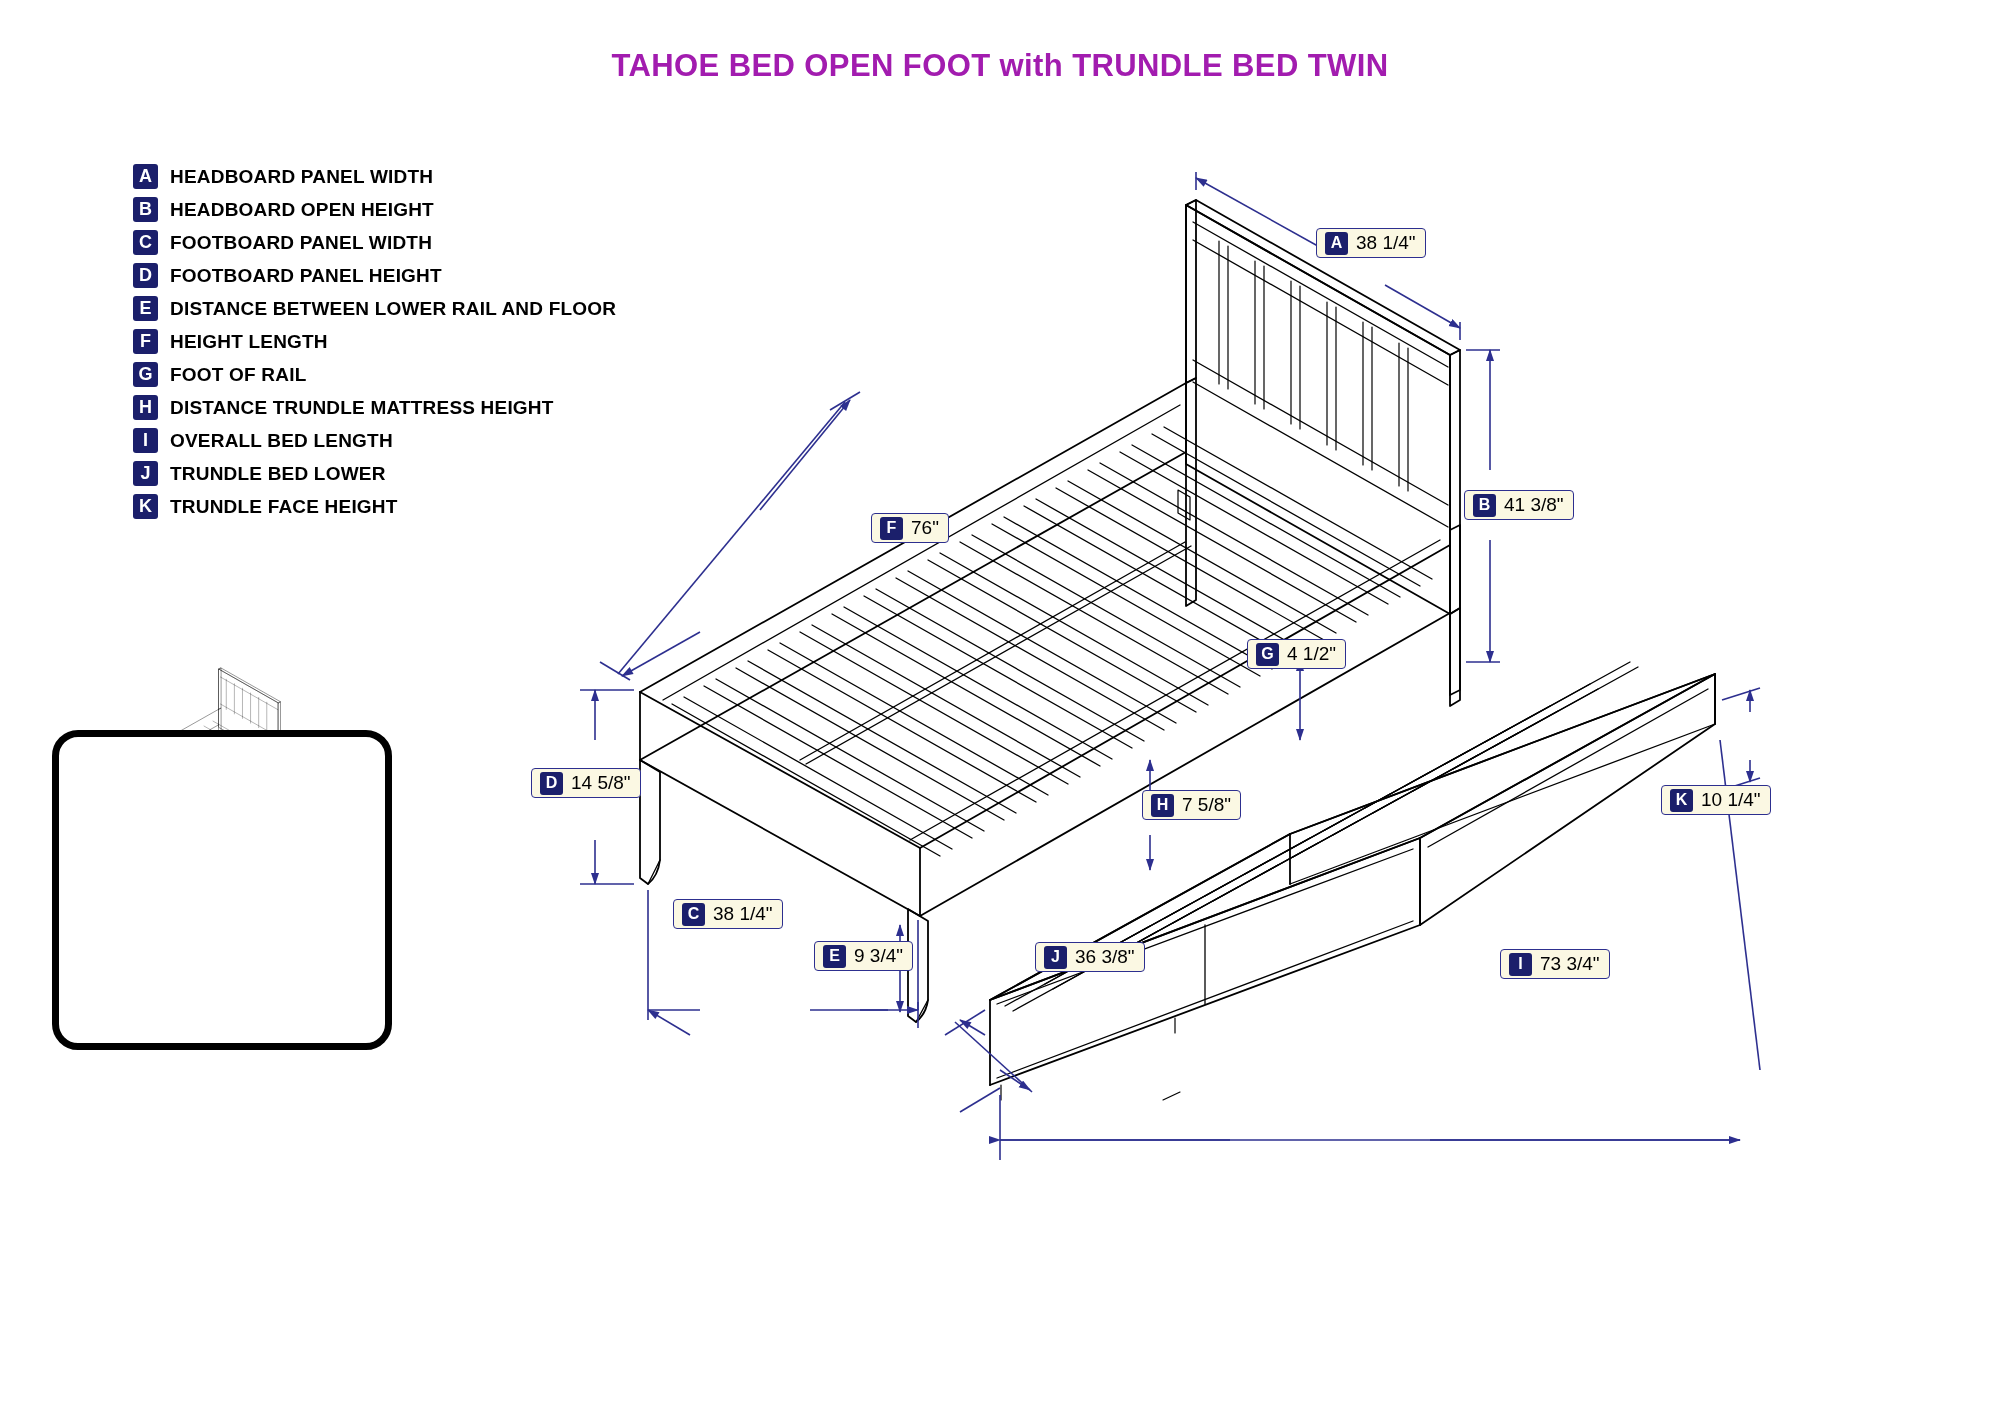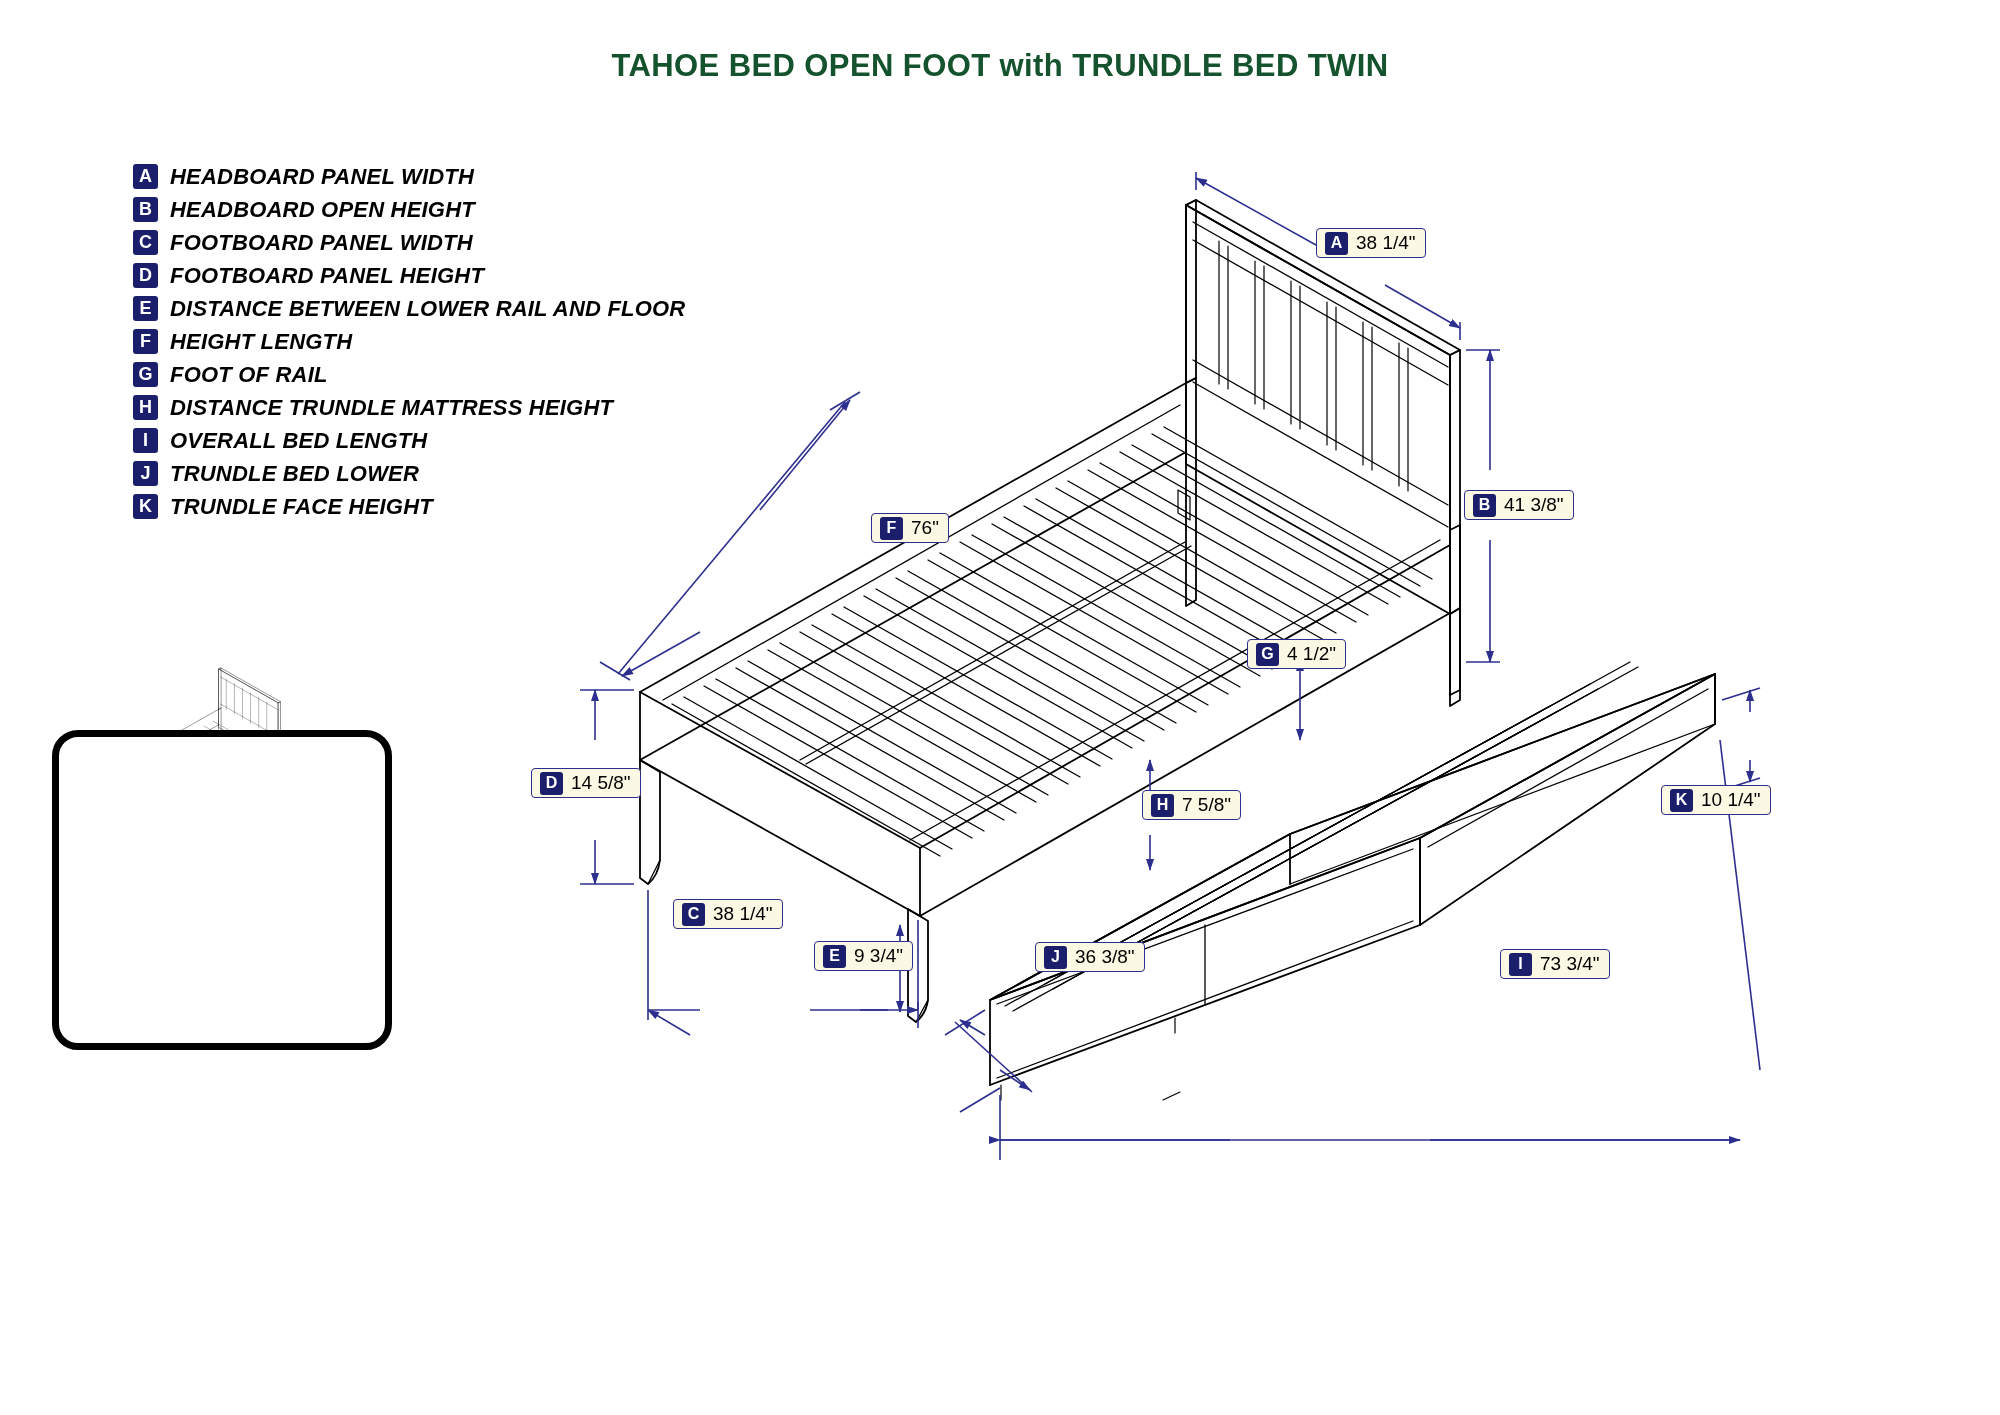--- a/index.html
+++ b/index.html
@@ -4,32 +4,32 @@
 <style>
   html,body{margin:0;padding:0;}
   body{
     width:2000px;height:1415px;background:#ffffff;
     font-family:"Liberation Sans", sans-serif;
     position:relative;overflow:hidden;
   }
 
   .title{
     position:absolute;top:48px;left:0;width:2000px;text-align:center;
-    font-size:31px;font-weight:bold;color:#14532d;letter-spacing:.4px;
+    font-size:31px;font-weight:bold;color:#a21caf;letter-spacing:.4px;
   }
 
   
   .legend{position:absolute;left:133px;top:160px;}
   .legend-row{display:flex;align-items:center;height:33px;}
   .legend-key{
     width:25px;height:25px;background:#1b1f6b;color:#fff;border-radius:3px;
     font-size:18px;font-weight:bold;display:flex;align-items:center;justify-content:center;
     margin-right:12px;flex:0 0 auto;
   }
-  .legend-label{font-size:22px;font-weight:bold;color:#000;letter-spacing:.2px;font-style:italic;}
+  .legend-label{font-size:19px;font-weight:bold;color:#000;letter-spacing:.2px;}
 
   
   .callout{
     position:absolute;display:flex;align-items:center;
     background:#fbf8e3;border:1.6px solid #2d2f8f;border-radius:4px;
     height:30px;padding:0 9px 0 0;box-sizing:border-box;
     font-size:19px;color:#000;white-space:nowrap;
   }
   .callout .k{
     width:23px;height:23px;background:#1b1f6b;color:#fff;border-radius:3px;

